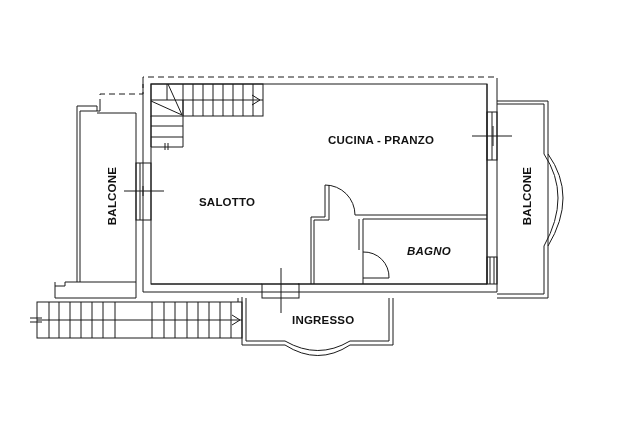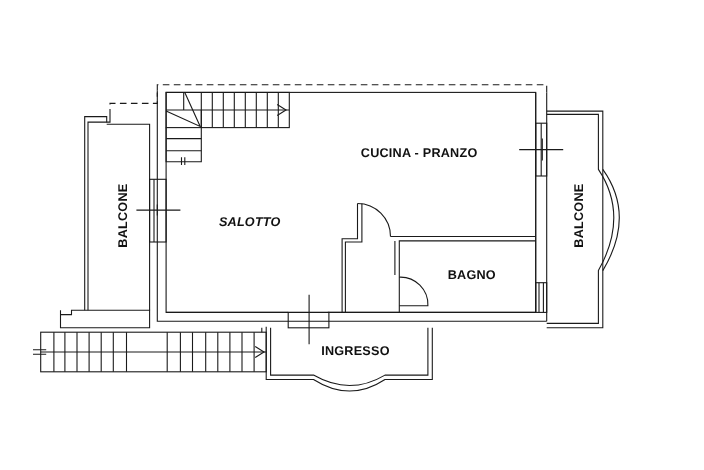--- a/index.html
+++ b/index.html
@@ -89,18 +89,18 @@
     <rect x="37" y="302" width="205" height="36"></rect>
     <path d="M37 320 L242 320"></path>
     <path d="M49 302 L49 338 M59 302 L59 338 M70 302 L70 338 M81 302 L81 338 M92 302 L92 338 M103 302 L103 338 M115 302 L115 338"></path>
     <path d="M152 302 L152 338 M164 302 L164 338 M175 302 L175 338 M187 302 L187 338 M198 302 L198 338 M209 302 L209 338 M220 302 L220 338 M231 302 L231 338"></path>
     <path d="M232 315 L240 320 L232 325"></path>
     <path d="M30 318 L42 318 M30 322 L42 322"></path>
     <path d="M238 298 L238 302"></path>
   </g>
 </svg>
 
-<div class="label" style="left:199px; top:196px;font-style:italic;">SALOTTO</div>
+<div class="label" style="left:199px; top:196px;">SALOTTO</div>
 <div class="label" style="left:328px; top:122px;margin-top:12px;">CUCINA - PRANZO</div>
-<div class="label" style="left:407px; top:245px;">BAGNO</div>
+<div class="label" style="left:407px; top:245px;font-style:italic;">BAGNO</div>
 <div class="label" style="left:292px; top:314px;">INGRESSO</div>
 <div class="label vert" style="left:83px; top:190px;">BALCONE</div>
 <div class="label vert" style="left:498px; top:190px;">BALCONE</div>
 
 </body></html>

